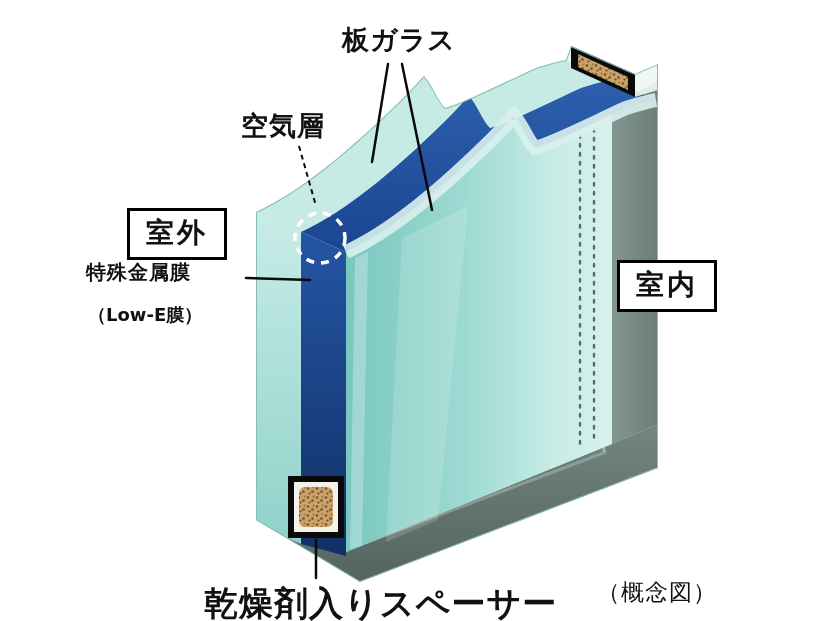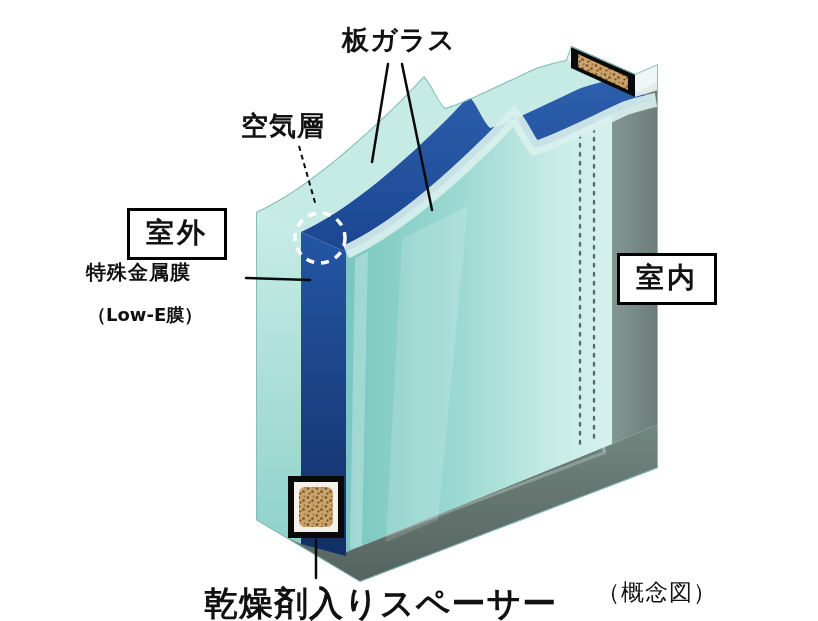--- a/index.html
+++ b/index.html
@@ -138,18 +138,18 @@
 
   <div class="lbl" style="left:342px;top:24px;font-size:27px;">板ガラス</div>
 
   <div class="lbl" style="left:241px;top:110px;font-size:27px;">空気層</div>
 
   <div class="room-box" style="left:127px;top:164px;margin-top:44px;">室外</div>
 
   <div class="lbl" style="left:86px;top:261px;font-size:20px;">特殊金属膜</div>
   <div class="lbl" style="left:88px;top:305px;font-size:18px;letter-spacing:0;">（Low-E膜）</div>
 
-  <div class="room-box" style="left:617px;top:253px;">室内</div>
+  <div class="room-box" style="left:617px;top:260px;">室内</div>
 
   <div class="lbl" style="left:204px;top:584px;font-size:34px;">乾燥剤入りスペーサー</div>
 
   <div class="note" style="left:597px;top:577px;">（概念図）</div>
 </div>
 
 </body></html>

